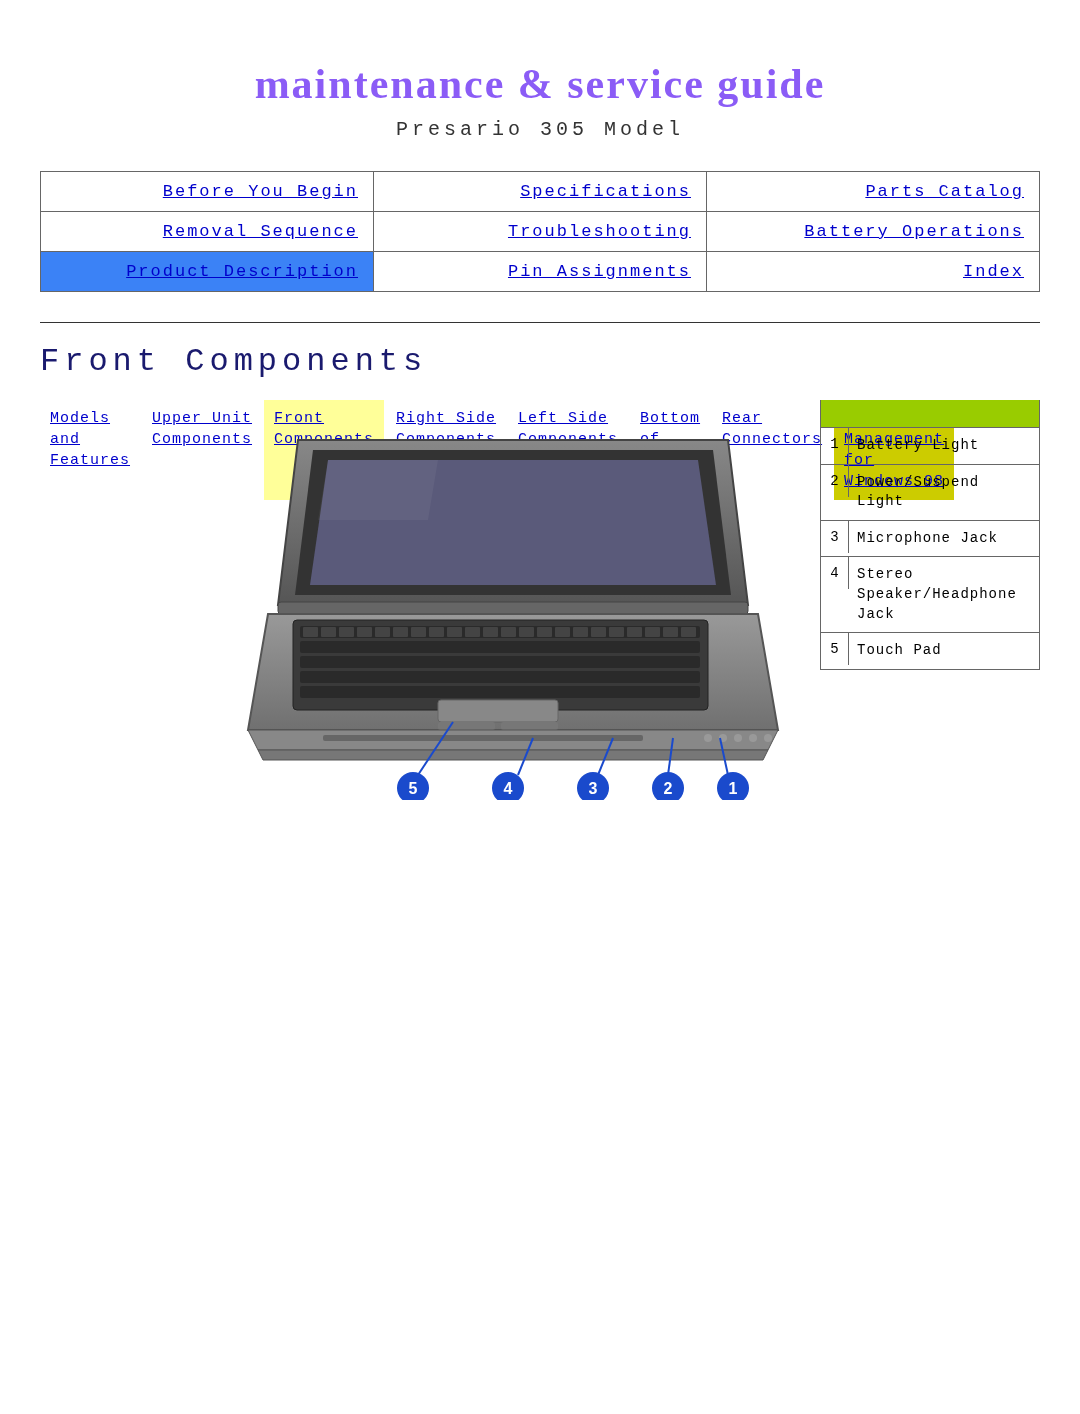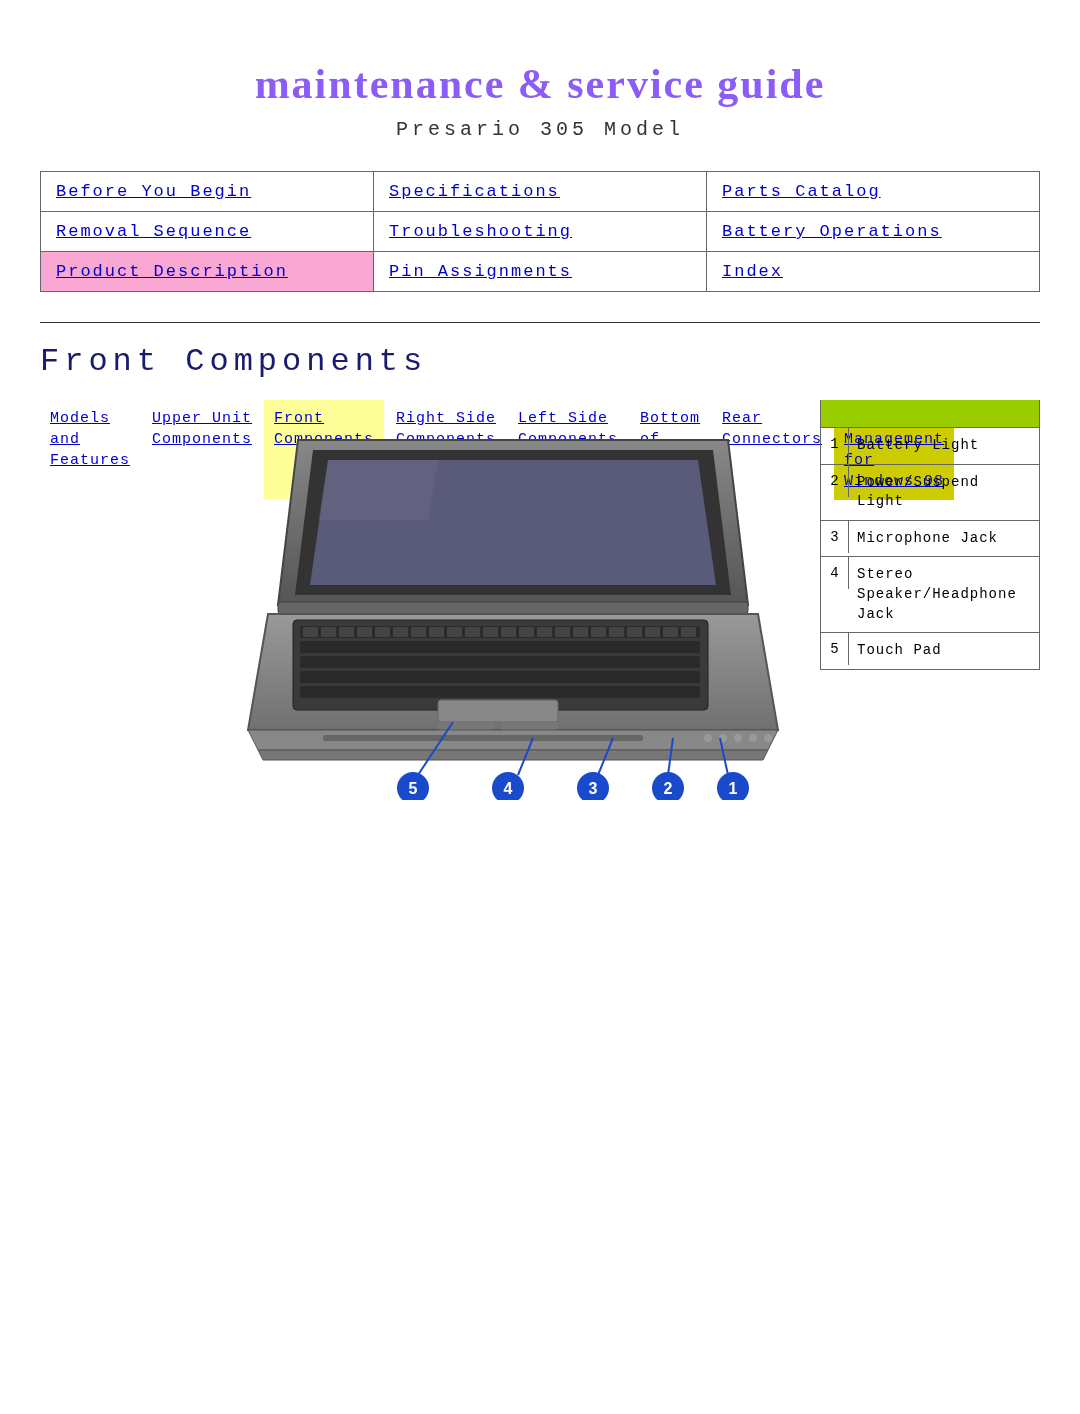--- a/index.html
+++ b/index.html
@@ -38,21 +38,21 @@
     
     .nav-table {
       width: 100%;
       border-collapse: collapse;
       margin-bottom: 30px;
       margin-top: 20px;
     }
     .nav-table td {
       border: 1px solid #666;
       padding: 10px 15px;
-      text-align: left;
+      text-align: right;
       width: 33.33%;
     }
     .nav-link {
       color: #0000cc;
       text-decoration: underline;
       font-size: 17px;
       letter-spacing: 2px;
       cursor: pointer;
       font-family: 'Courier New', Courier, monospace;
     }
@@ -160,21 +160,21 @@
     }
     .component-label {
       padding: 8px 8px;
       font-size: 14px;
       line-height: 1.4;
       font-family: 'Courier New', Courier, monospace;
       letter-spacing: 1px;
     }
 
     .td-yellow-bg {
-      background-color: #f9a8d4;
+      background-color: #3b82f6;
       margin-left: 24px;
     }
   </style>
 </head>
 <body>
 
 <div class="page-container">
 
   <div class="header">
     <div class="main-title">maintenance &amp; service guide</div>

